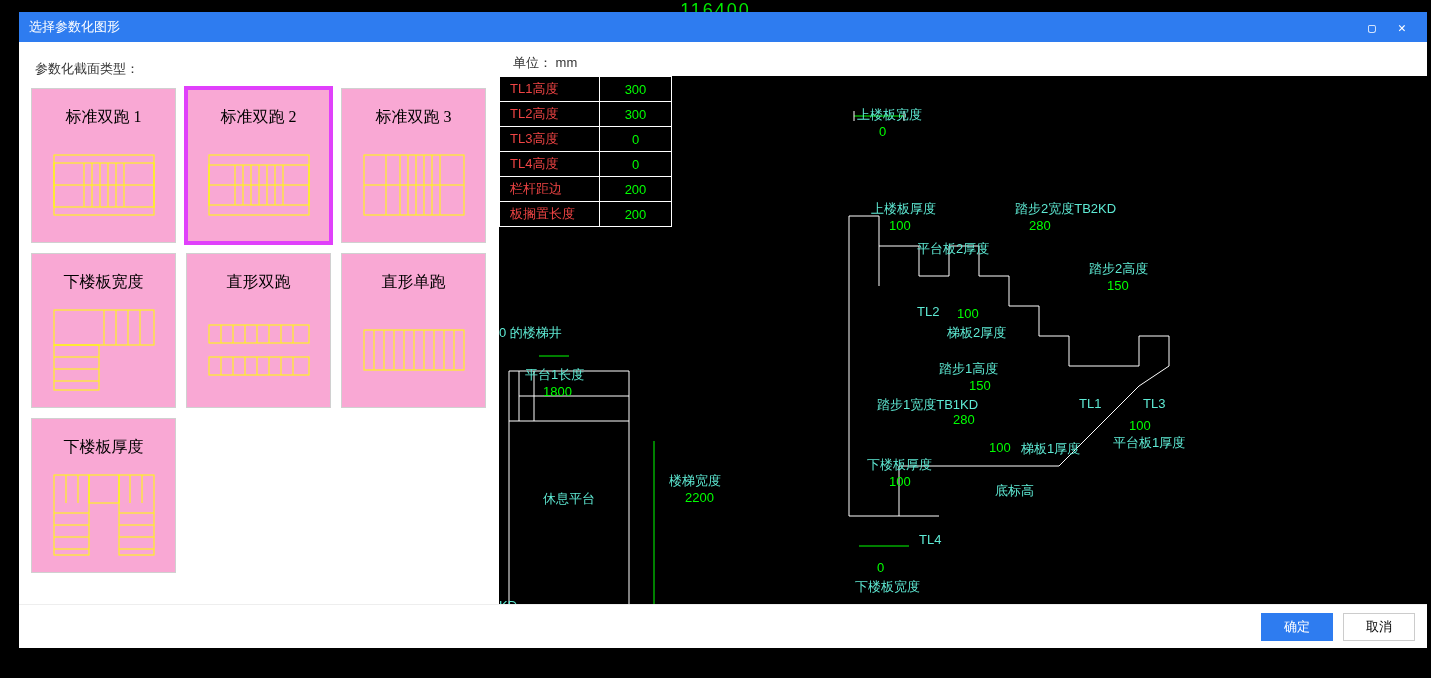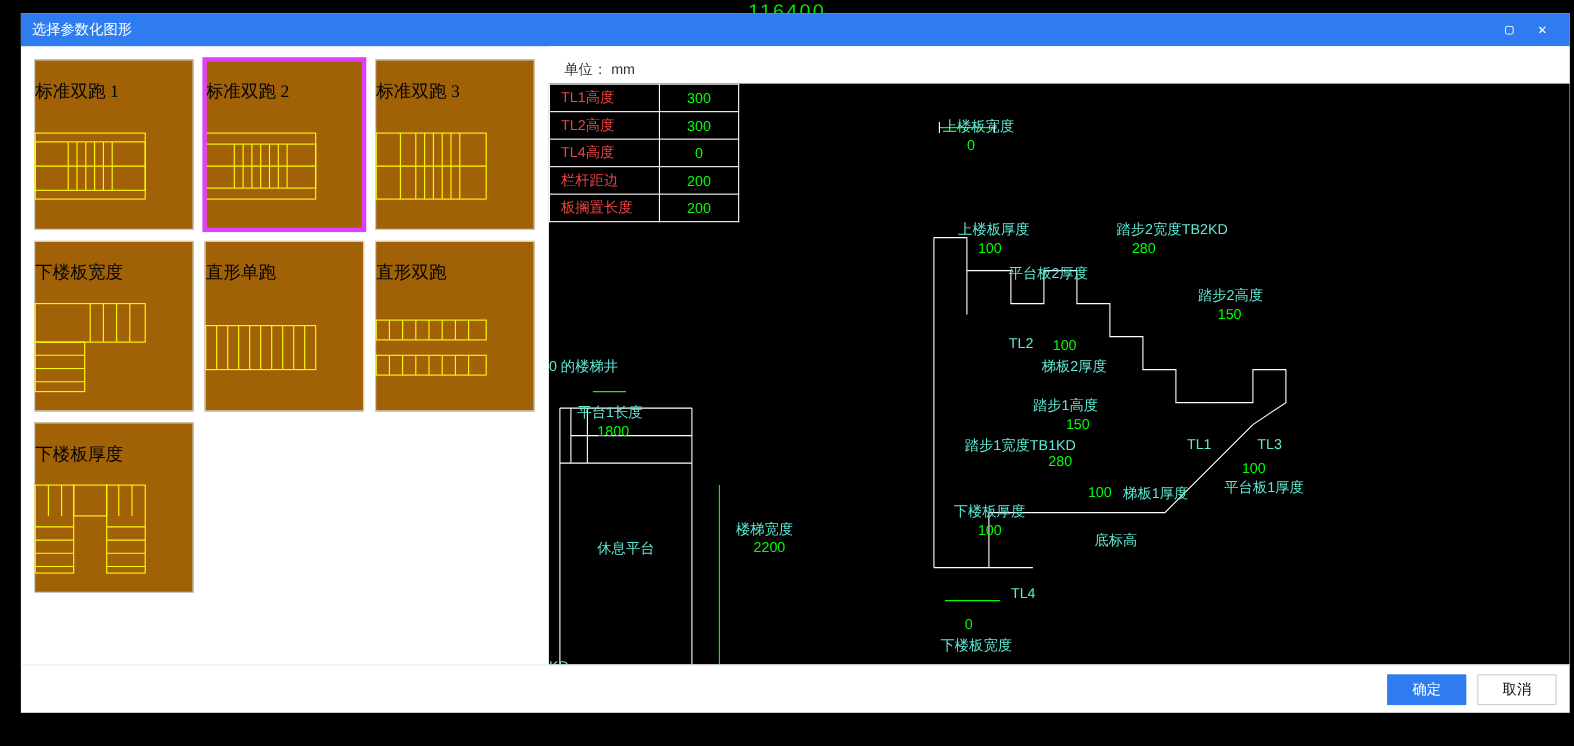--- a/index.html
+++ b/index.html
@@ -23,23 +23,23 @@
   .titlebar .winbtn { width:30px; text-align:center; cursor:pointer;
                       font-family:monospace; }
 
   .body { flex:1; display:flex; overflow:hidden; }
 
   
   .left  { width:480px; padding:12px; display:flex; flex-direction:column; }
   .left .caption { font-size:13px; color:#333; margin:6px 0 10px 4px; }
   .gallery { flex:1; display:flex; flex-wrap:wrap; gap:10px;
              align-content:flex-start; }
-  .tile { width:145px; height:155px; background:#a16207;
+  .tile { width:145px; height:155px; background:#f9a8d4;
           border:1px solid #d0d0d0; cursor:pointer;
-          display:flex; flex-direction:column; align-items:flex-start; }
+          display:flex; flex-direction:column; align-items:center; }
   .tile.selected { outline:4px solid #e040fb; outline-offset:-2px; }
   .tile .label { color:#000; font-size:16px; margin-top:18px;
                  font-family:"SimSun",serif; }
   .tile .sketch { flex:1; display:flex; align-items:center;
                   justify-content:center; }
   .tile svg { overflow:visible; }
   .tile line, .tile rect, .tile polyline
       { stroke:#ff0; stroke-width:1; fill:none; }
 
   
@@ -84,20 +84,21 @@
   <div class="titlebar">
     <span>选择参数化图形</span>
     <span class="spacer"></span>
     <span class="winbtn">▢</span>
     <span class="winbtn">✕</span>
   </div>
 
   <div class="body">
 
     <div class="left">
+      <div class="caption">参数化截面类型：</div>
 
       <div class="gallery" id="gallery">
           <div class="tile">
             <div class="label">标准双跑 1</div>
             <div class="sketch">
               <svg width="100" height="60">
   <rect x="0" y="0" width="100" height="60"></rect>
   <rect x="0" y="8" width="100" height="44"></rect>
   <line x1="30" y1="8" x2="30" y2="52"></line>
                 <line x1="38" y1="8" x2="38" y2="52"></line>
@@ -148,37 +149,20 @@
               <svg width="100" height="80">
   <rect x="0" y="0" width="100" height="35"></rect>
   <line x1="50" y1="0" x2="50" y2="35"></line>
                 <line x1="62" y1="0" x2="62" y2="35"></line>
   <line x1="74" y1="0" x2="74" y2="35"></line>
                 <line x1="86" y1="0" x2="86" y2="35"></line>
   <rect x="0" y="35" width="45" height="45"></rect>
   <line x1="0" y1="47" x2="45" y2="47"></line>
                 <line x1="0" y1="59" x2="45" y2="59"></line>
   <line x1="0" y1="71" x2="45" y2="71"></line>
-              </svg>
-            </div>
-          </div>
-          <div class="tile">
-            <div class="label">直形单跑</div>
-            <div class="sketch">
-              <svg width="100" height="40">
-  <rect x="0" y="0" width="100" height="40"></rect>
-  <line x1="10" y1="0" x2="10" y2="40"></line>
-                <line x1="20" y1="0" x2="20" y2="40"></line>
-  <line x1="30" y1="0" x2="30" y2="40"></line>
-                <line x1="40" y1="0" x2="40" y2="40"></line>
-  <line x1="50" y1="0" x2="50" y2="40"></line>
-                <line x1="60" y1="0" x2="60" y2="40"></line>
-  <line x1="70" y1="0" x2="70" y2="40"></line>
-                <line x1="80" y1="0" x2="80" y2="40"></line>
-  <line x1="90" y1="0" x2="90" y2="40"></line>
               </svg>
             </div>
           </div>
           <div class="tile">
             <div class="label">直形双跑</div>
             <div class="sketch">
               <svg width="100" height="50">
   <rect x="0" y="0" width="100" height="18"></rect>
   <rect x="0" y="32" width="100" height="18"></rect>
   <line x1="12" y1="0" x2="12" y2="18"></line>
@@ -192,20 +176,37 @@
                 <line x1="24" y1="32" x2="24" y2="50"></line>
   <line x1="36" y1="32" x2="36" y2="50"></line>
                 <line x1="48" y1="32" x2="48" y2="50"></line>
   <line x1="60" y1="32" x2="60" y2="50"></line>
                 <line x1="72" y1="32" x2="72" y2="50"></line>
   <line x1="84" y1="32" x2="84" y2="50"></line>
               </svg>
             </div>
           </div>
           <div class="tile">
+            <div class="label">直形单跑</div>
+            <div class="sketch">
+              <svg width="100" height="40">
+  <rect x="0" y="0" width="100" height="40"></rect>
+  <line x1="10" y1="0" x2="10" y2="40"></line>
+                <line x1="20" y1="0" x2="20" y2="40"></line>
+  <line x1="30" y1="0" x2="30" y2="40"></line>
+                <line x1="40" y1="0" x2="40" y2="40"></line>
+  <line x1="50" y1="0" x2="50" y2="40"></line>
+                <line x1="60" y1="0" x2="60" y2="40"></line>
+  <line x1="70" y1="0" x2="70" y2="40"></line>
+                <line x1="80" y1="0" x2="80" y2="40"></line>
+  <line x1="90" y1="0" x2="90" y2="40"></line>
+              </svg>
+            </div>
+          </div>
+          <div class="tile">
             <div class="label">下楼板厚度</div>
             <div class="sketch">
               <svg width="100" height="80">
   <rect x="0" y="0" width="35" height="80"></rect>
   <rect x="65" y="0" width="35" height="80"></rect>
   <rect x="35" y="0" width="30" height="28"></rect>
   <line x1="0" y1="38" x2="35" y2="38"></line>
                 <line x1="0" y1="50" x2="35" y2="50"></line>
   <line x1="0" y1="62" x2="35" y2="62"></line>
                 <line x1="0" y1="74" x2="35" y2="74"></line>
@@ -232,20 +233,24 @@
           <tbody id="param-body">
               <tr>
                 <th>TL1高度</th>
                 <td>300</td>
               </tr>
               <tr>
                 <th>TL2高度</th>
                 <td>300</td>
               </tr>
               <tr>
+                <th>TL3高度</th>
+                <td>0</td>
+              </tr>
+              <tr>
                 <th>TL4高度</th>
                 <td>0</td>
               </tr>
               <tr>
                 <th>栏杆距边</th>
                 <td>200</td>
               </tr>
               <tr>
                 <th>板搁置长度</th>
                 <td>200</td>

